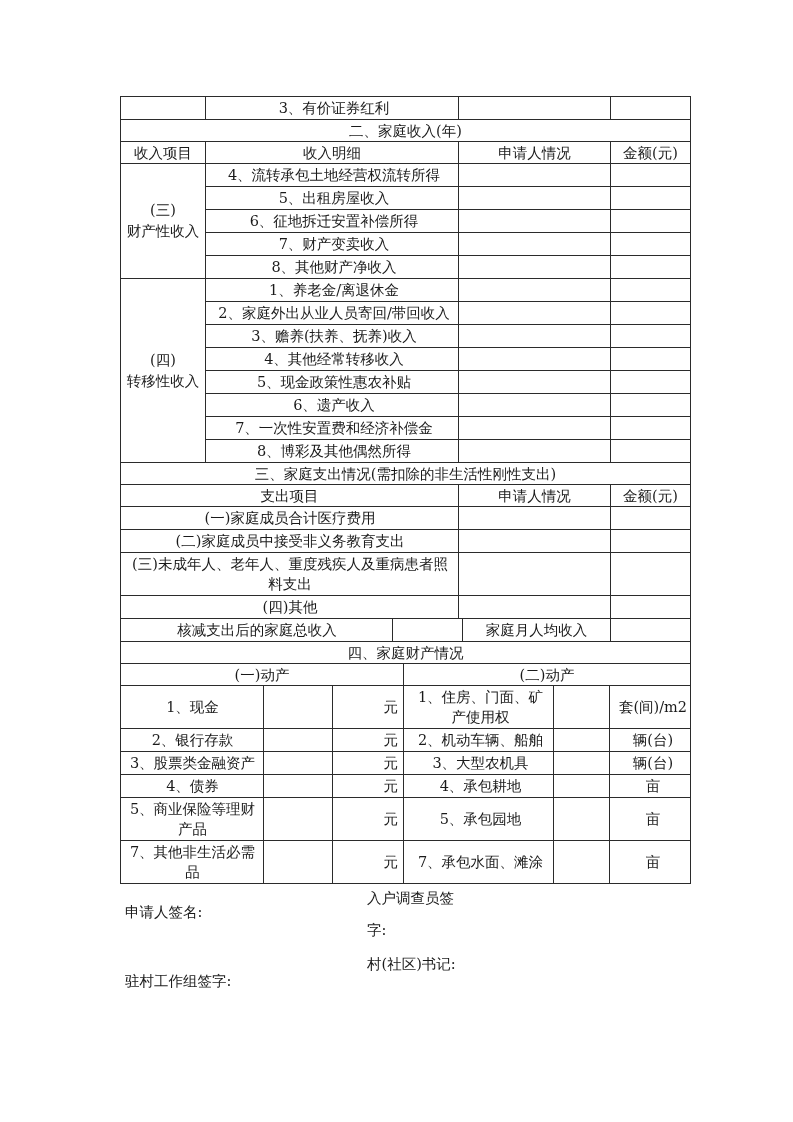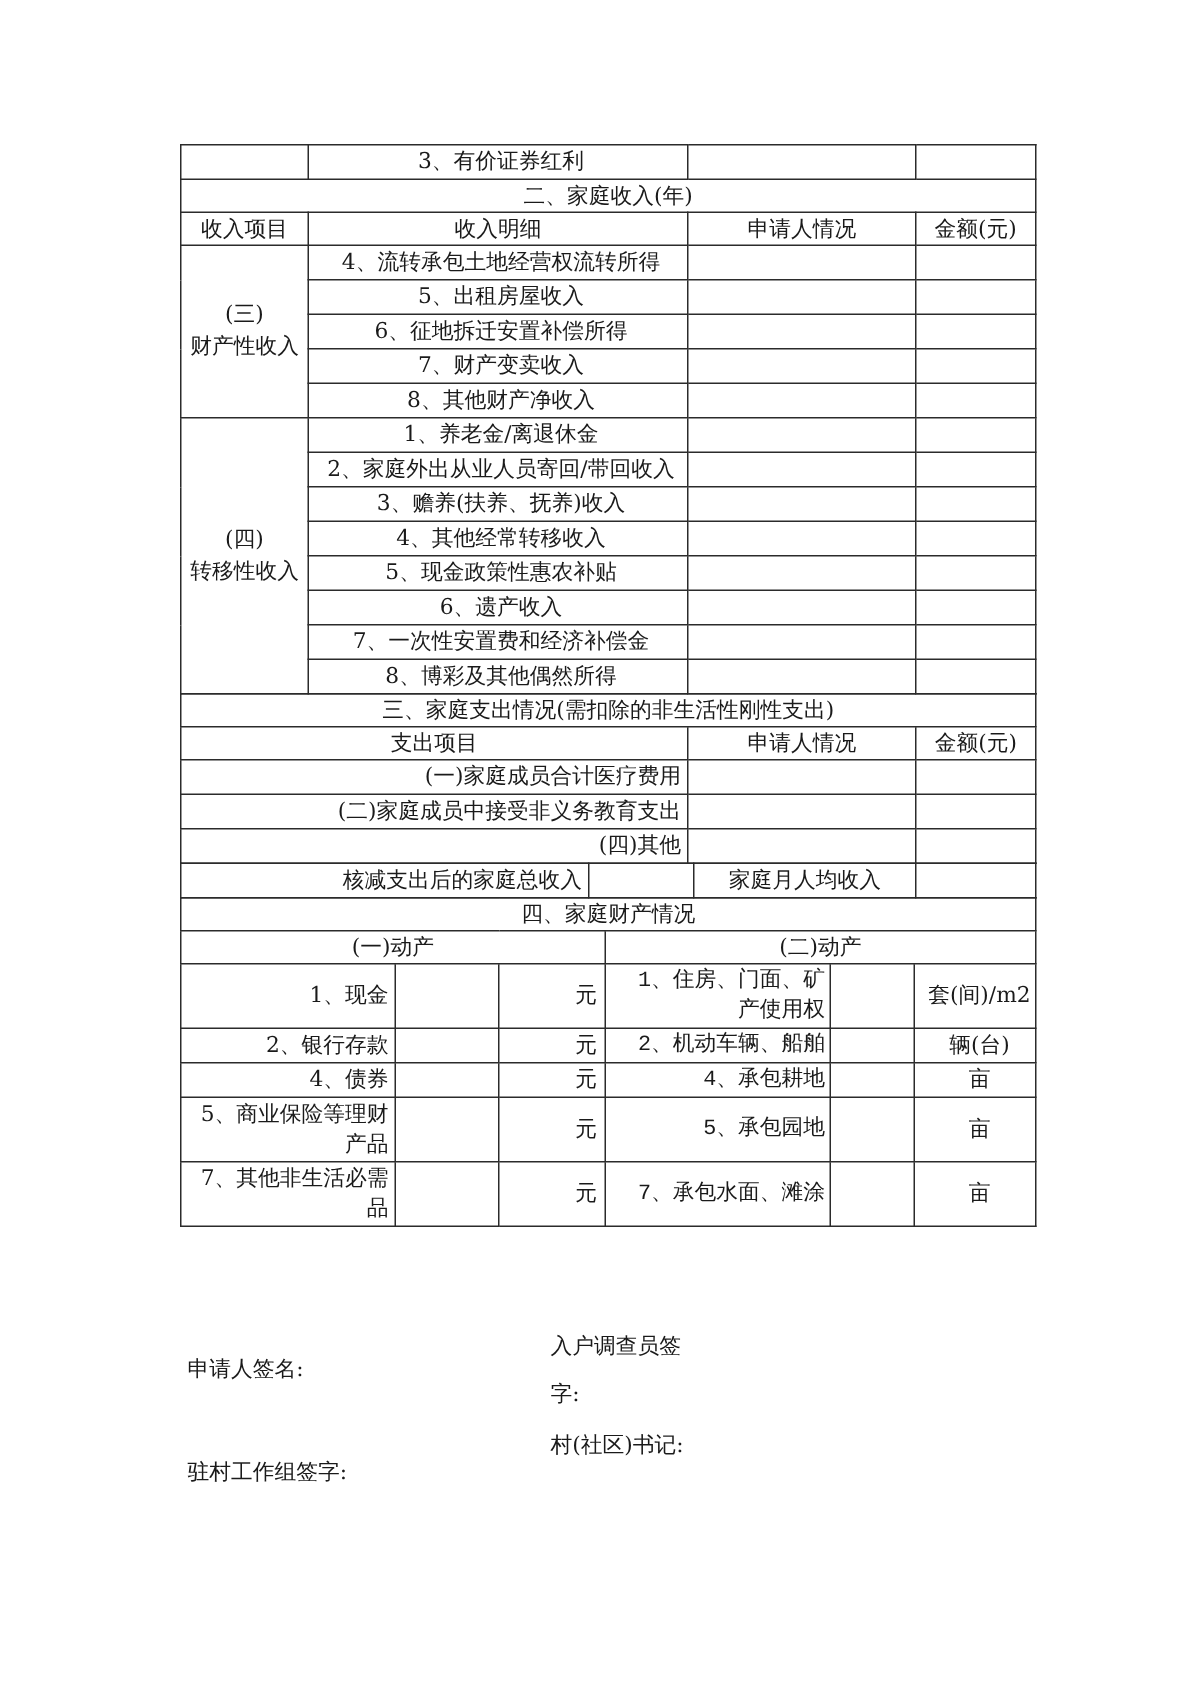--- a/index.html
+++ b/index.html
@@ -14,22 +14,22 @@
   table:first-child{margin-top:0;}
   td{
     border:1px solid #2b2b2b;padding:0;vertical-align:middle;
     line-height:20px;overflow:hidden;
   }
   .h22{height:22px;}
   .h40{height:40px;}
   .h43{height:43px;}
   .c{text-align:center;}
   .item{text-align:center;padding:1px 4px 1px 8px;}
-  .item5{text-align:right;padding:1px 4px 1px 5px;}
-  .item7{text-align:right;padding:1px 3px 1px 7px;font-family:Liberation Mono, monospace;}
+  .item5{text-align:center;padding:1px 4px 1px 5px;}
+  .item7{text-align:center;padding:1px 3px 1px 7px;}
   .unit-r{text-align:right;padding-right:5px;}
   .unit-l{text-align:center;padding-left:6px;}
   .grp div{line-height:21px;}
   .sig{position:absolute;left:0;top:765px;width:570px;height:200px;}
   .sig .lab{position:absolute;white-space:nowrap;}
   .sig .wrapcol{position:absolute;width:95px;line-height:32px;}
 </style>
 </head>
 <body>
 
@@ -154,20 +154,25 @@
     <tr class="h22">
           <td class="item5">(一)家庭成员合计医疗费用</td>
           <td></td>
           <td></td>
         </tr>
     <tr class="h22">
           <td class="item5">(二)家庭成员中接受非义务教育支出</td>
           <td></td>
           <td></td>
         </tr>
+    <tr class="h40">
+          <td class="item5">(三)未成年人、老年人、重度残疾人及重病患者照料支出</td>
+          <td></td>
+          <td></td>
+        </tr>
     <tr class="h22">
           <td class="item5">(四)其他</td>
           <td></td>
           <td></td>
         </tr>
   </tbody>
     </table>
 
   <table>
     <colgroup>
@@ -213,20 +218,28 @@
     </tr>
     <tr class="h22">
       <td class="item5">2、银行存款</td>
       <td></td>
       <td class="unit-r">元</td>
       <td class="item7">2、机动车辆、船舶</td>
       <td></td>
       <td class="unit-l">辆(台)</td>
     </tr>
     <tr class="h22">
+      <td class="item5">3、股票类金融资产</td>
+      <td></td>
+      <td class="unit-r">元</td>
+      <td class="item7">3、大型农机具</td>
+      <td></td>
+      <td class="unit-l">辆(台)</td>
+    </tr>
+    <tr class="h22">
       <td class="item5">4、债券</td>
       <td></td>
       <td class="unit-r">元</td>
       <td class="item7">4、承包耕地</td>
       <td></td>
       <td class="unit-l">亩</td>
     </tr>
     <tr class="h43">
       <td class="item5">5、商业保险等理财产品</td>
       <td></td>

